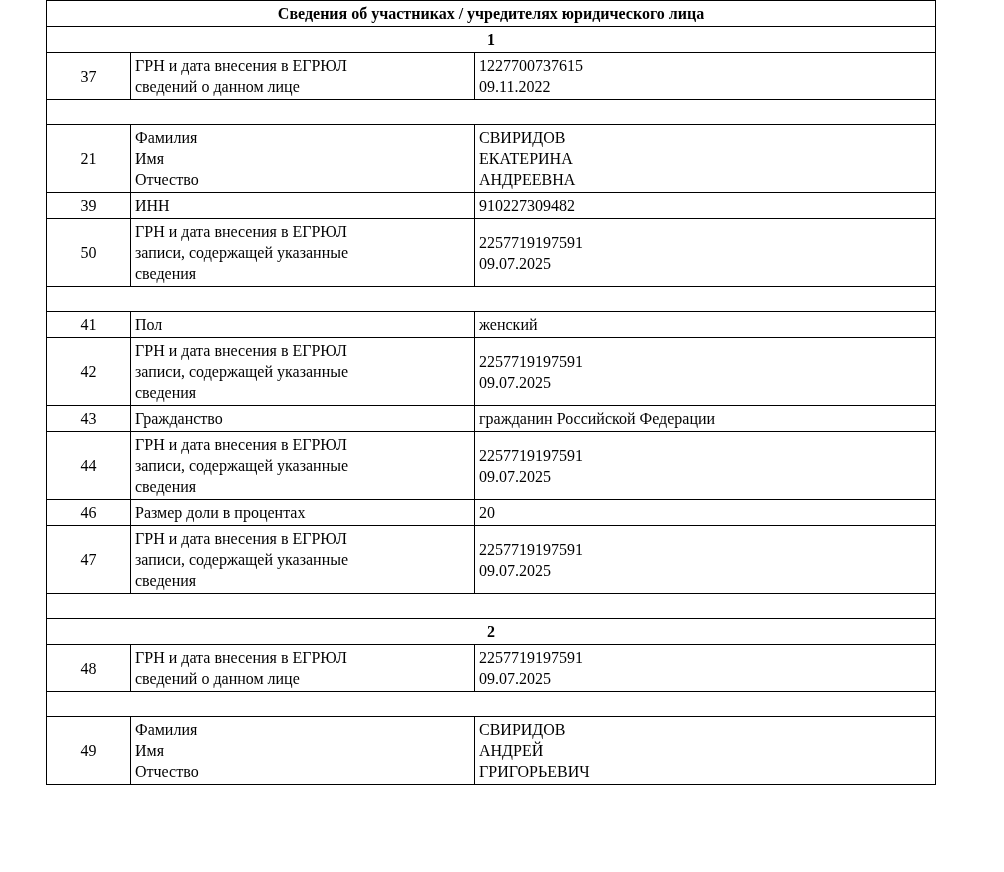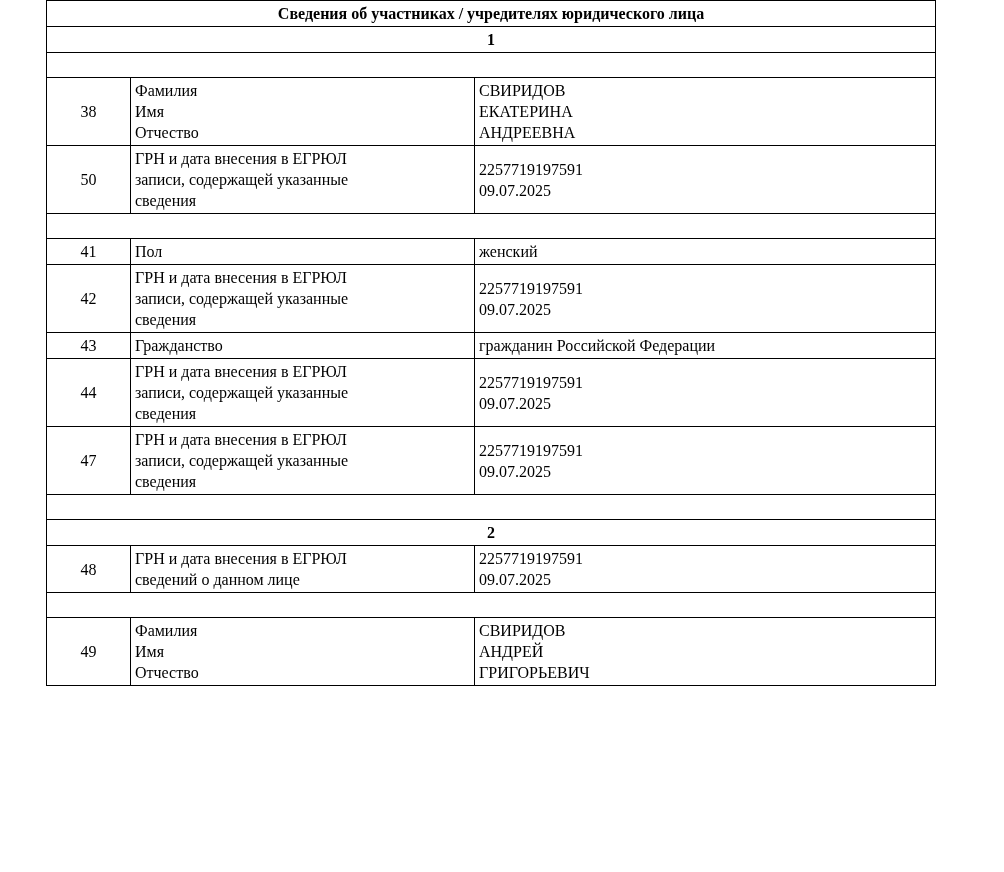--- a/index.html
+++ b/index.html
@@ -74,37 +74,57 @@
       <col class="col-label">
       <col class="col-value">
     </colgroup>
     <tbody id="table-body">
         <tr class="r-title">
           <td class="cell-title" colspan="3">Сведения об участниках / учредителях юридического лица</td>
         </tr>
         <tr class="r-section">
           <td class="cell-section" colspan="3">1</td>
         </tr>
-        <tr class="r-spacer">
-          <td class="cell-spacer" colspan="3"></td>
-        </tr>
-        <tr class="r-data">
-          <td class="cell-num">38</td>
+        <tr class="r-data">
+          <td class="cell-num">37</td>
+          <td class="cell-label">
+            <div>ГРН и дата внесения в ЕГРЮЛ</div>
+            <div>сведений о данном лице</div>
+          </td>
+          <td class="cell-value">
+            <div>1227700737615</div>
+            <div>09.11.2022</div>
+          </td>
+        </tr>
+        <tr class="r-spacer">
+          <td class="cell-spacer" colspan="3"></td>
+        </tr>
+        <tr class="r-data">
+          <td class="cell-num">21</td>
           <td class="cell-label">
             <div>Фамилия</div>
             <div>Имя</div>
             <div>Отчество</div>
           </td>
           <td class="cell-value">
             <div>СВИРИДОВ</div>
             <div>ЕКАТЕРИНА</div>
             <div>АНДРЕЕВНА</div>
           </td>
         </tr>
         <tr class="r-data">
+          <td class="cell-num">39</td>
+          <td class="cell-label">
+            <div>ИНН</div>
+          </td>
+          <td class="cell-value">
+            <div>910227309482</div>
+          </td>
+        </tr>
+        <tr class="r-data">
           <td class="cell-num">50</td>
           <td class="cell-label">
             <div>ГРН и дата внесения в ЕГРЮЛ</div>
             <div>записи, содержащей указанные</div>
             <div>сведения</div>
           </td>
           <td class="cell-value">
             <div>2257719197591</div>
             <div>09.07.2025</div>
           </td>
@@ -145,20 +165,29 @@
         <tr class="r-data">
           <td class="cell-num">44</td>
           <td class="cell-label">
             <div>ГРН и дата внесения в ЕГРЮЛ</div>
             <div>записи, содержащей указанные</div>
             <div>сведения</div>
           </td>
           <td class="cell-value">
             <div>2257719197591</div>
             <div>09.07.2025</div>
+          </td>
+        </tr>
+        <tr class="r-data">
+          <td class="cell-num">46</td>
+          <td class="cell-label">
+            <div>Размер доли в процентах</div>
+          </td>
+          <td class="cell-value">
+            <div>20</div>
           </td>
         </tr>
         <tr class="r-data">
           <td class="cell-num">47</td>
           <td class="cell-label">
             <div>ГРН и дата внесения в ЕГРЮЛ</div>
             <div>записи, содержащей указанные</div>
             <div>сведения</div>
           </td>
           <td class="cell-value">

